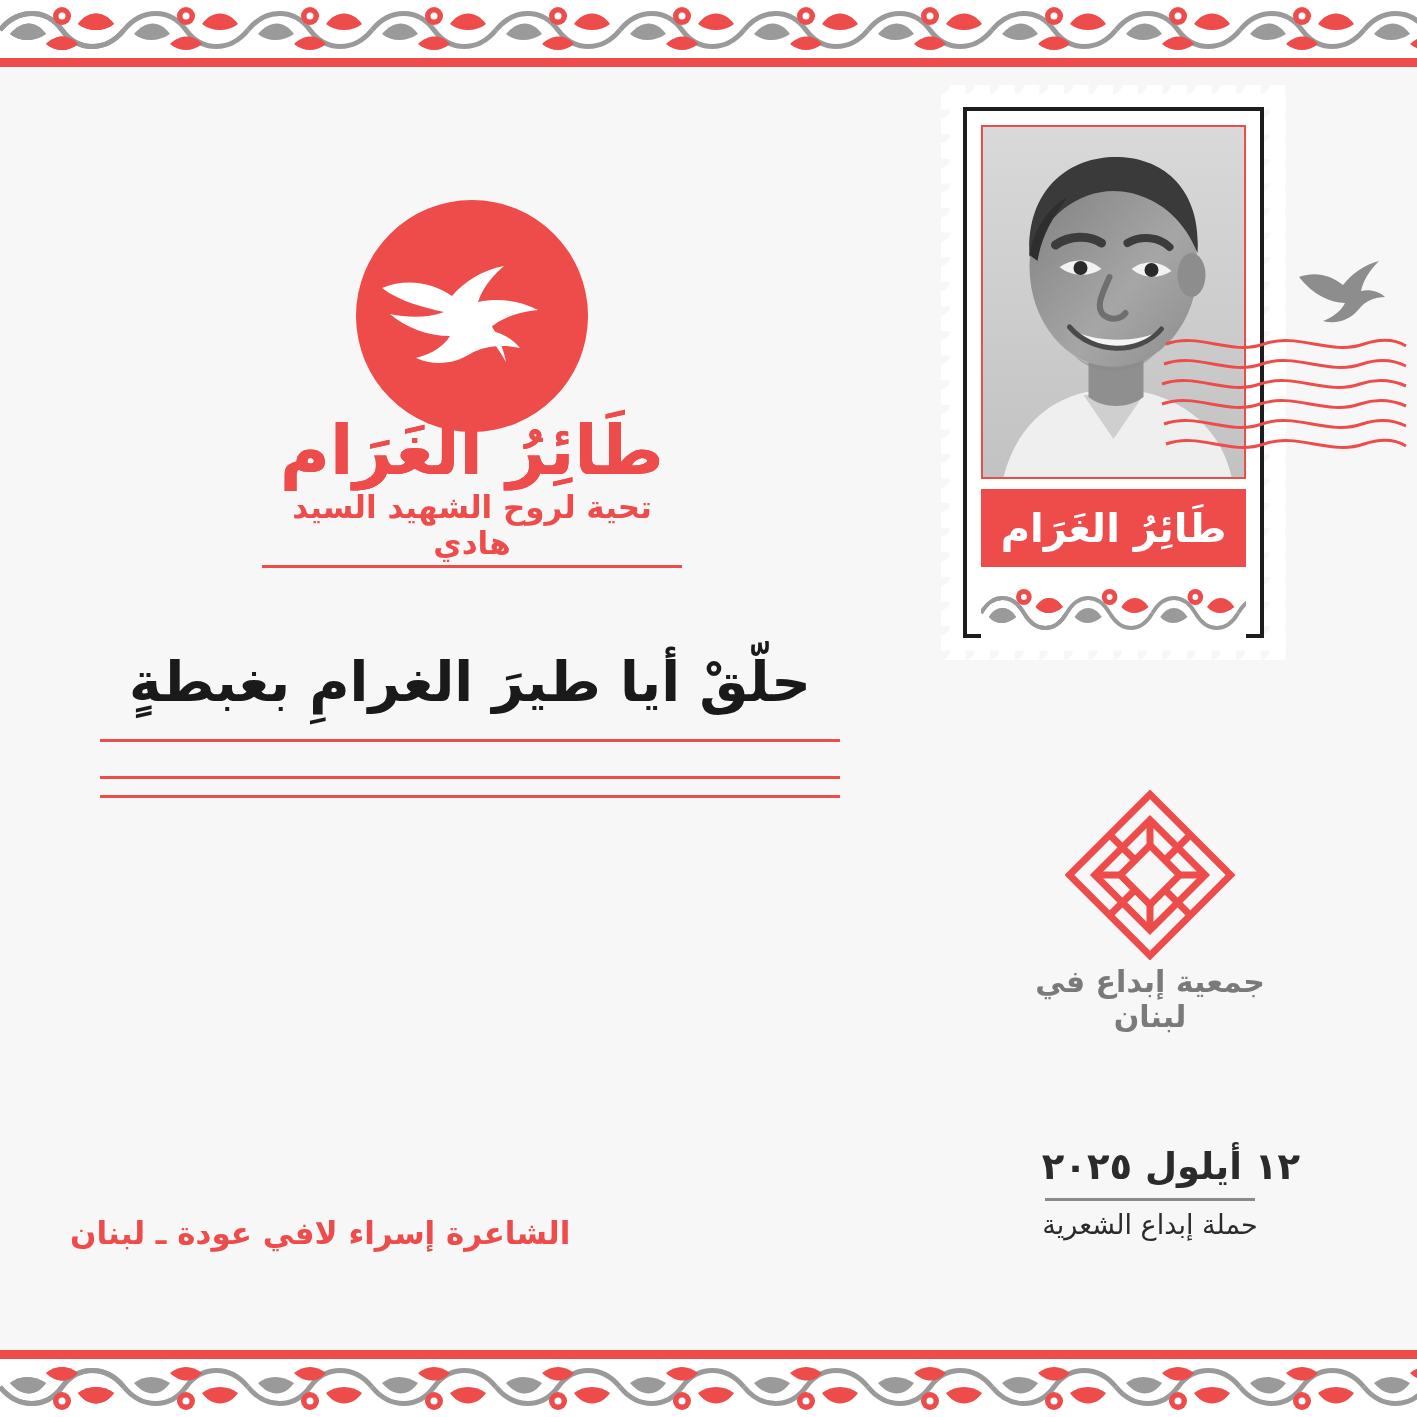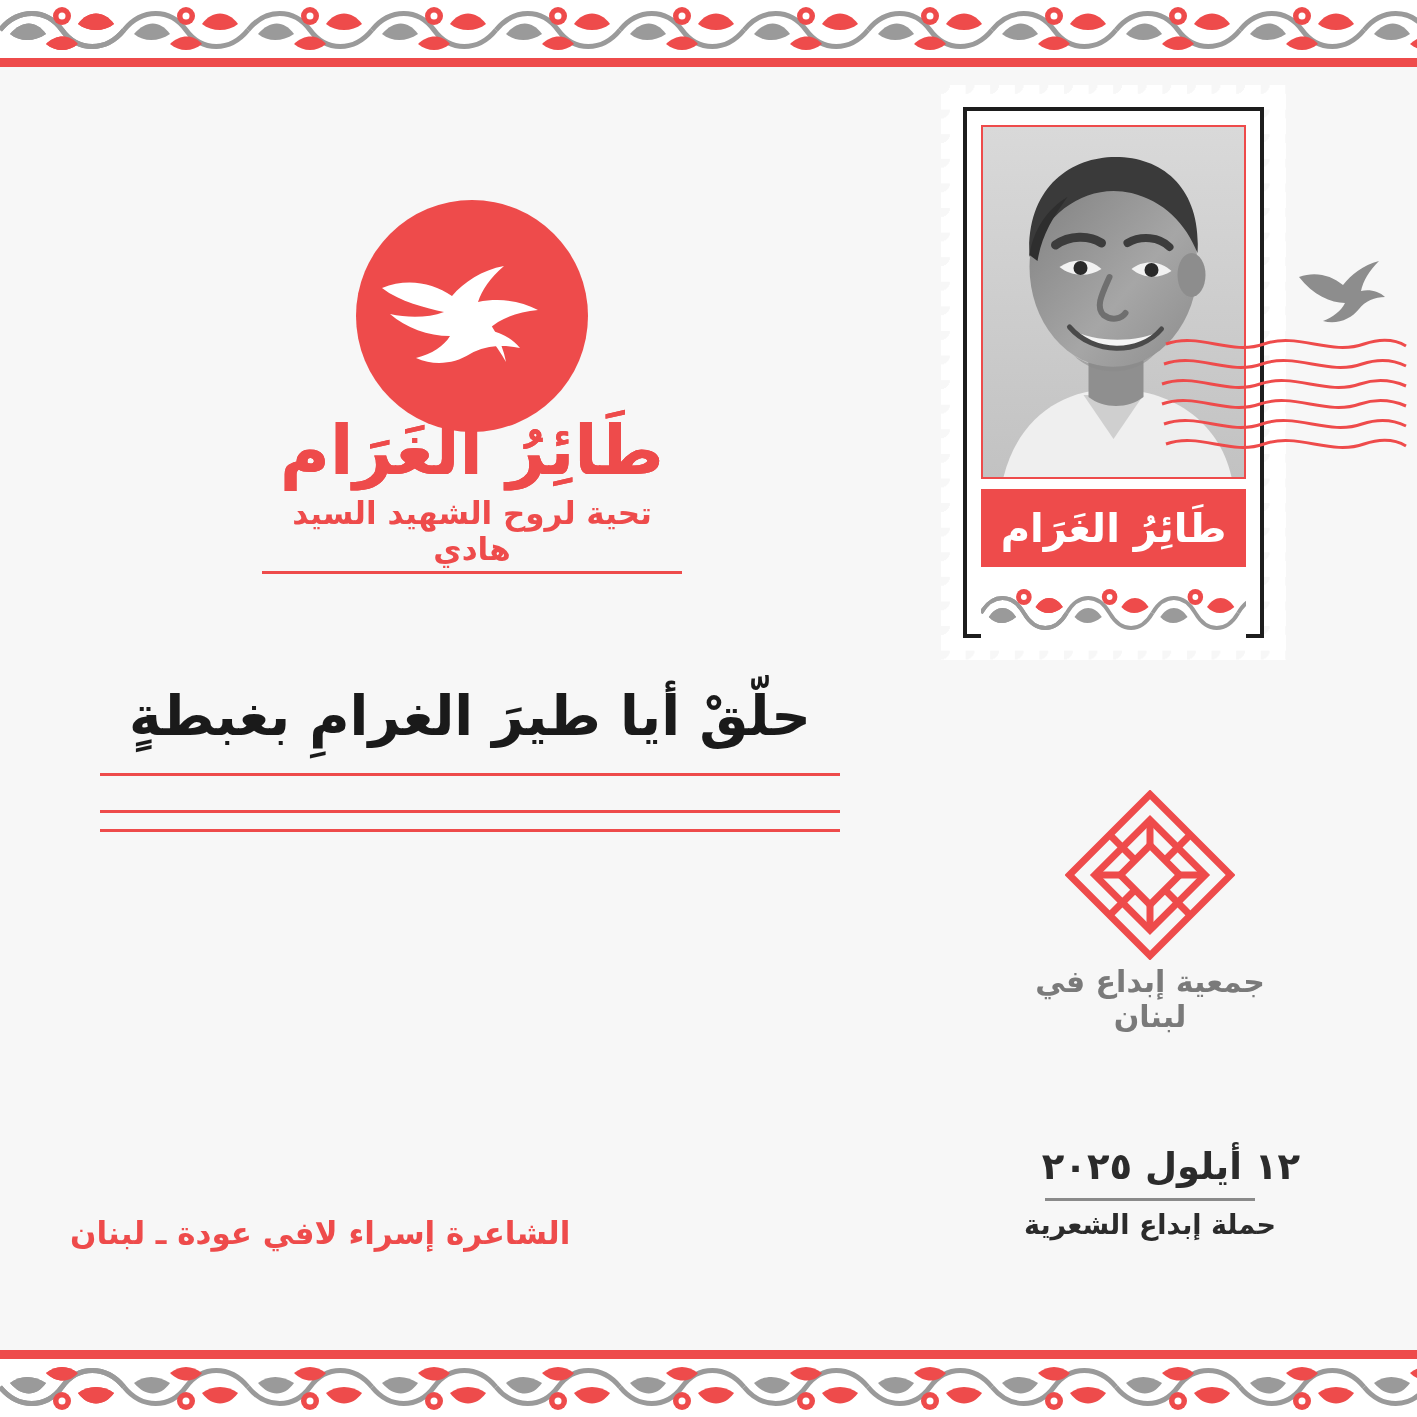--- a/index.html
+++ b/index.html
@@ -43,21 +43,20 @@
     font-family:"DejaVu Sans", sans-serif;
     font-weight:bold;
     font-size:68px;
     color:#ee4b4b;
     letter-spacing:-2px;
     direction:rtl;
     line-height:1.1;
     text-shadow:0 0 0 #ee4b4b;
   }
   .logo-sub{
-    margin-top:6px;
     font-size:31px;font-weight:bold;color:#ee4b4b;
     direction:rtl;
     display:inline-block;
     border-bottom:3px solid #ee4b4b;
     padding-bottom:4px;
   }
 
   
   .stamp-wrap{
     position:absolute;left:941px;top:85px;width:345px;height:575px;
@@ -100,21 +99,21 @@
   .postmark{
     position:absolute;left:1160px;top:330px;width:250px;height:150px;
     pointer-events:none;
   }
   .bird-small{
     position:absolute;left:1295px;top:255px;
   }
 
   
   .poem{
-    position:absolute;left:70px;top:677px;width:800px;
+    position:absolute;left:70px;top:643px;width:800px;
     direction:rtl;text-align:center;
   }
   .verse{margin-bottom:34px;}
   .line{
     position:relative;
     font-size:55px;
     font-weight:bold;
     color:#1a1a1a;
     line-height:1.45;
     padding:0 6px;
@@ -139,21 +138,21 @@
   }
   .date-block{
     position:absolute;left:1000px;top:1145px;width:300px;text-align:center;
     direction:rtl;
   }
   .date-line{
     font-size:37px;font-weight:bold;color:#2b2b2b;text-align:right;
   }
   .date-rule{height:3px;background:#8a8a8a;width:210px;margin:10px auto 8px auto;}
   .campaign{
-    font-size:27px;font-weight:bold;color:#2b2b2b;
+    font-size:27px;font-weight:normal;color:#2b2b2b;
   }
 </style>
 </head>
 <body>
 
 <div class="ornament-band top">
   <svg class="vine" viewBox="0 0 1417 58" preserveAspectRatio="none">
     <g>
 
       <g id="motif-top">

